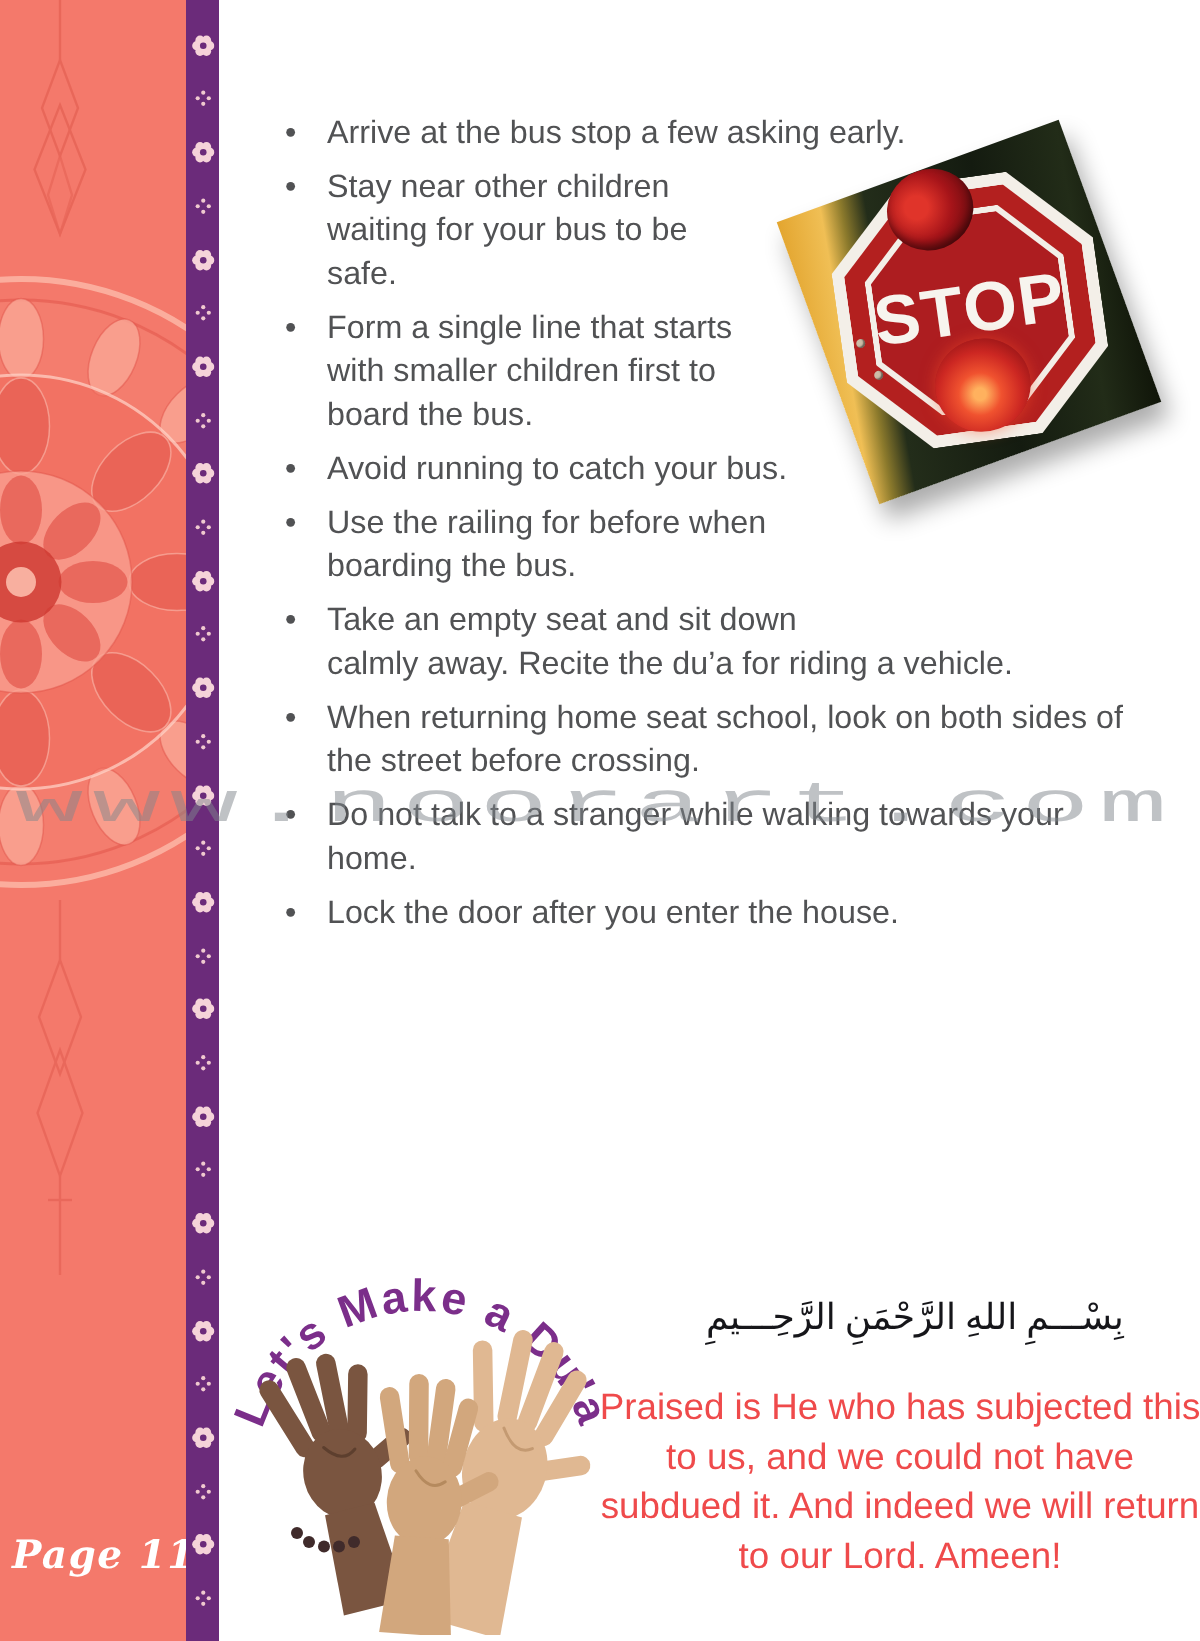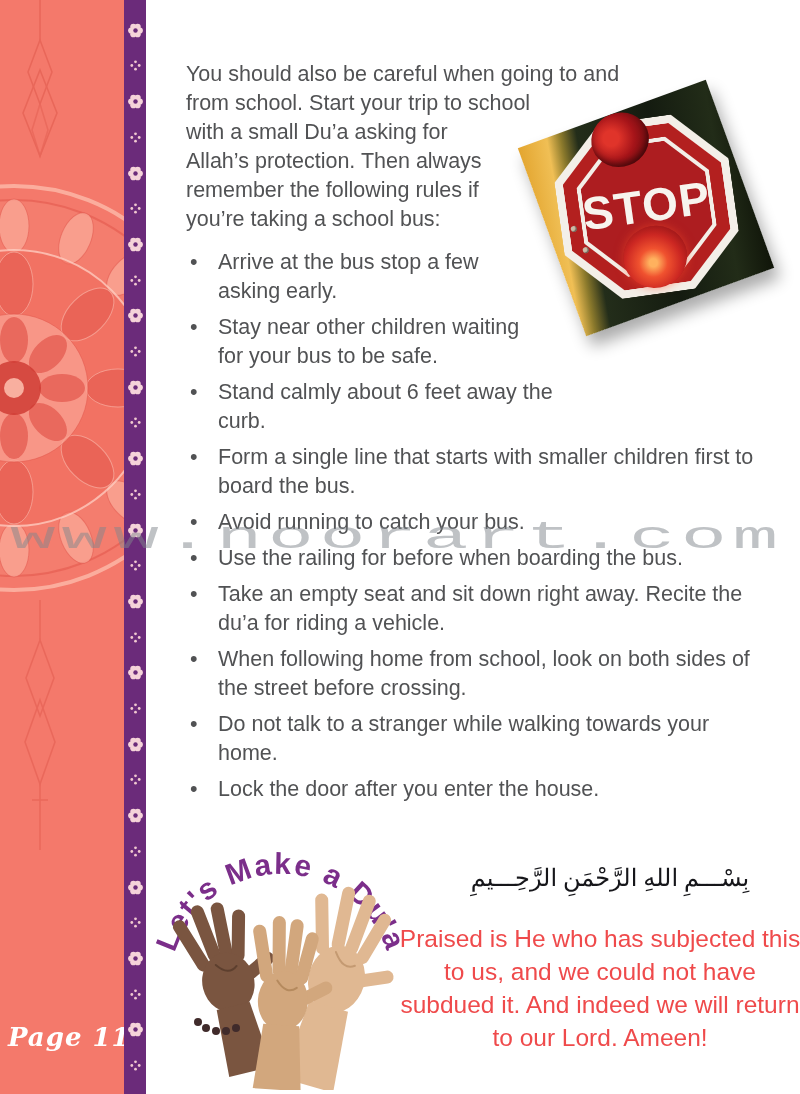--- a/index.html
+++ b/index.html
@@ -474,39 +474,37 @@
           </div>
         </div>
       </div>
       <div class="light light-top"></div>
       <div class="light light-bottom"></div>
       <div class="bolt bolt-1"></div>
       <div class="bolt bolt-2"></div>
     </div>
   </div>
 
-  <p class="intro">You should also be careful when going to and from school. Start your trip to school with a small Du’a asking for Allah’s protection. Then always remember the following rules if you’re taking a school bus:</p>
 
   <ul class="rules">
 
       <li><span>Arrive at the bus stop a few asking early.</span></li>
 
       <li><span>Stay near other children waiting for your bus to be safe.</span></li>
 
-      <li><span>Stand calmly about 6 feet away the curb.</span></li>
 
       <li><span>Form a single line that starts with smaller children first to board the bus.</span></li>
 
       <li><span>Avoid running to catch your bus.</span></li>
 
       <li><span>Use the railing for before when boarding the bus.</span></li>
 
-      <li><span>Take an empty seat and sit down right away. Recite the du’a for riding a vehicle.</span></li>
-
-      <li><span>When following home from school, look on both sides of the street before crossing.</span></li>
+      <li><span>Take an empty seat and sit down calmly away. Recite the du’a for riding a vehicle.</span></li>
+
+      <li><span>When returning home seat school, look on both sides of the street before crossing.</span></li>
 
       <li><span>Do not talk to a stranger while walking towards your home.</span></li>
 
       <li><span>Lock the door after you enter the house.</span></li>
     </ul>
 </div>
 
 <div class="watermark">www.noorart.com</div>
 
 <svg class="dua-art" viewBox="0 0 260 330">

